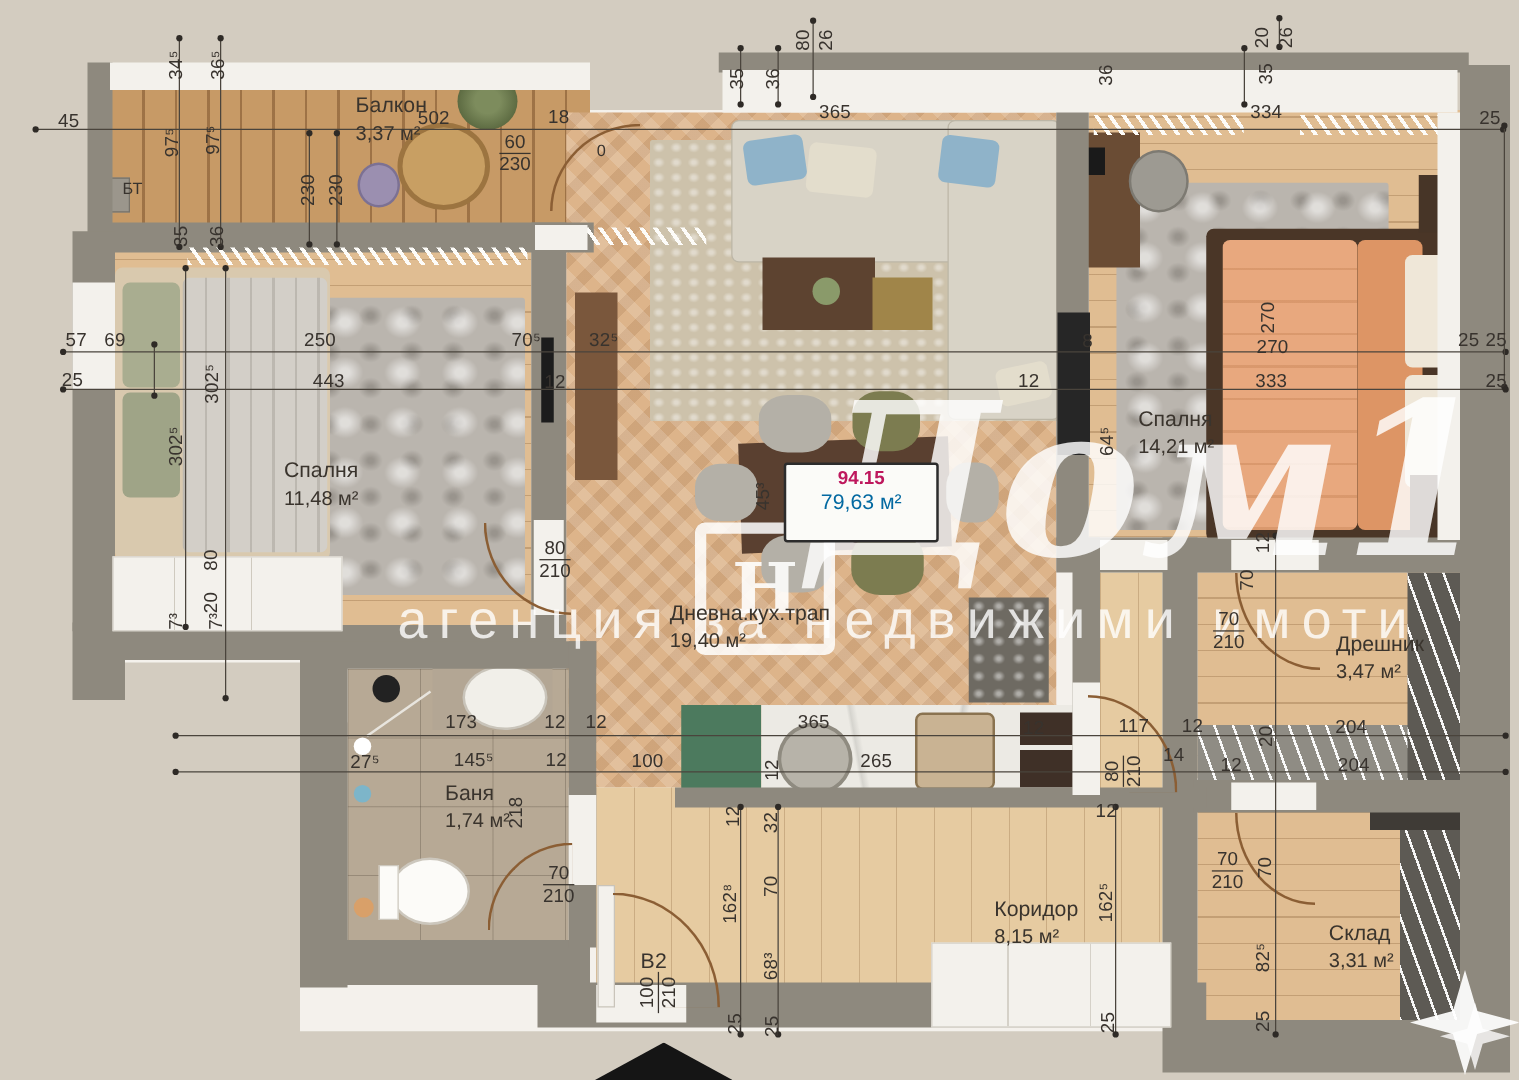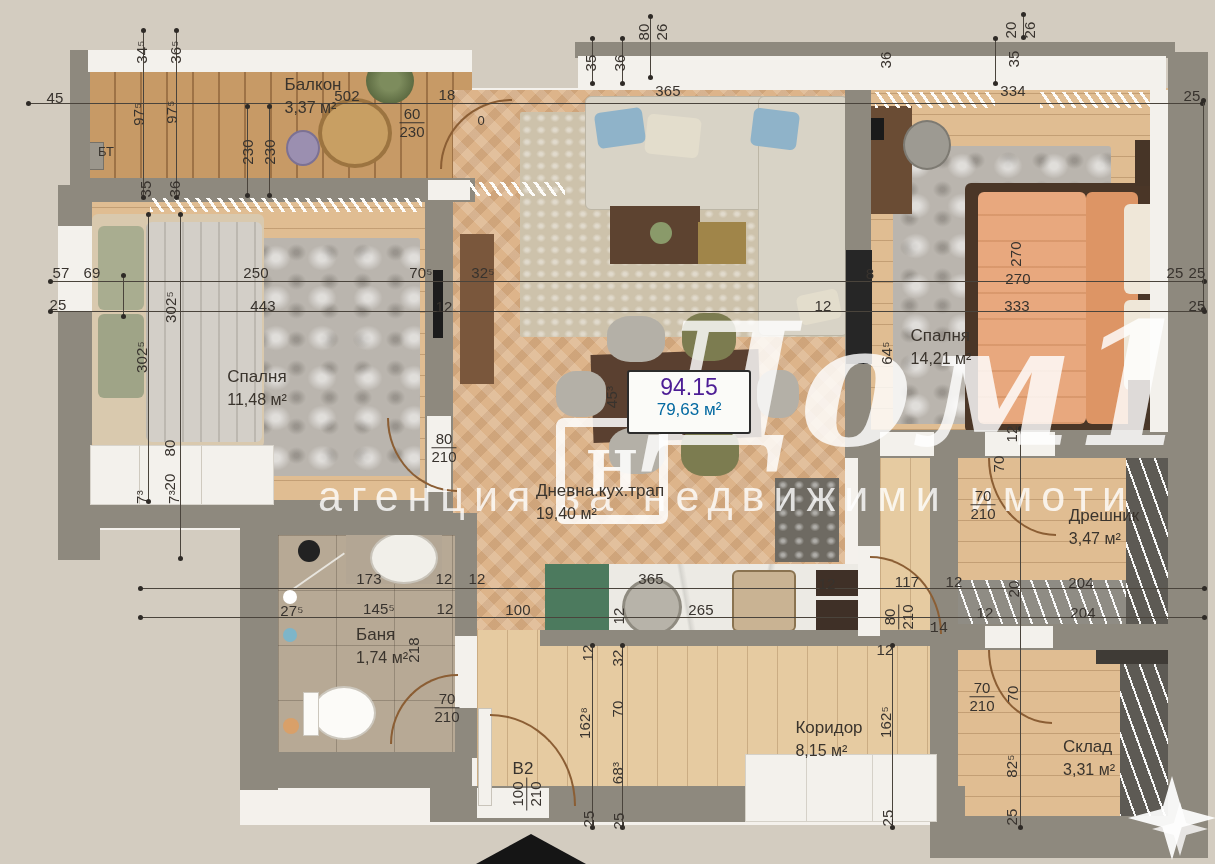--- a/index.html
+++ b/index.html
@@ -55,21 +55,21 @@
   .anno{position:absolute;z-index:7;font-size:13px;transform:translate(-50%,-50%);color:#38332e;}
   
   .wm{z-index:6;pointer-events:none;color:rgba(255,255,255,.82);}
   .wm-script{font-family:"DejaVu Serif",serif;font-style:italic;font-weight:bold;font-size:170px;line-height:1;}
   .wm-logo{border:9px solid rgba(255,255,255,.85);border-radius:8px;display:flex;align-items:center;justify-content:center;
        font-family:"DejaVu Serif",serif;font-weight:bold;font-size:56px;color:rgba(255,255,255,.88);}
   .wm-tag{font-size:43px;letter-spacing:9px;color:rgba(255,255,255,.8);white-space:nowrap;}
   
   .sumbox{z-index:7;background:#fbfbf8;border:2px solid #2c2c2c;border-radius:3px;
        text-align:center;padding:3px 0;}
-  .sumbox .s1{font-size:23px;font-weight:normal;color:#4c1d95;line-height:1.1;}
+  .sumbox .s1{font-size:15px;font-weight:bold;color:#be185d;line-height:1.1;}
   .sumbox .s2{font-size:17px;color:#0369a1;}
   .star{z-index:8;background:rgba(255,255,255,.92);
        clip-path:polygon(50% 0,61% 39%,100% 50%,61% 61%,50% 100%,39% 61%,0 50%,39% 39%);}
   .entr-arrow{z-index:8;background:#151515;clip-path:polygon(50% 0,100% 100%,0 100%);}
 </style>
 </head>
 <body>
 
 <div id="plan">
 
@@ -295,21 +295,21 @@
       <div class="dim r90" style="left: 618px; top: 616px;">12</div>
       <div class="dim r90" style="left: 587px; top: 653px;">12</div>
       <div class="dim r90" style="left: 617px; top: 658px;">32</div>
       <div class="dim r90" style="left: 617px; top: 709px;">70</div>
       <div class="dim r90" style="left: 584px; top: 723px;">162⁸</div>
       <div class="dim r90" style="left: 617px; top: 773px;">68³</div>
       <div class="dim r90" style="left: 588px; top: 819px;">25</div>
       <div class="dim r90" style="left: 618px; top: 821px;">25</div>
       <div class="dim" style="left: 907px; top: 581px;">117</div>
       <div class="dim" style="left: 954px; top: 581px;">12</div>
-      <div class="dim" style="left: 939px; top: 628px; font-family: Liberation Mono, monospace;">14</div>
+      <div class="dim" style="left: 939px; top: 604px;">14</div>
       <div class="dim" style="left: 985px; top: 612px;">12</div>
       <div class="dim" style="left: 1081px; top: 582px;">204</div>
       <div class="dim" style="left: 1083px; top: 612px;">204</div>
       <div class="dim r90" style="left: 1013px; top: 589px;">20</div>
       <div class="dim" style="left: 885px; top: 649px;">12</div>
       <div class="dim r90" style="left: 1011px; top: 434px;">12</div>
       <div class="dim r90" style="left: 998px; top: 464px;">70</div>
       <div class="dim r90" style="left: 611px; top: 397px;">45³</div>
       <div class="dim r90" style="left: 1015px; top: 254px;">270</div>
       <div class="dim" style="left: 1018px; top: 278px;">270</div>

